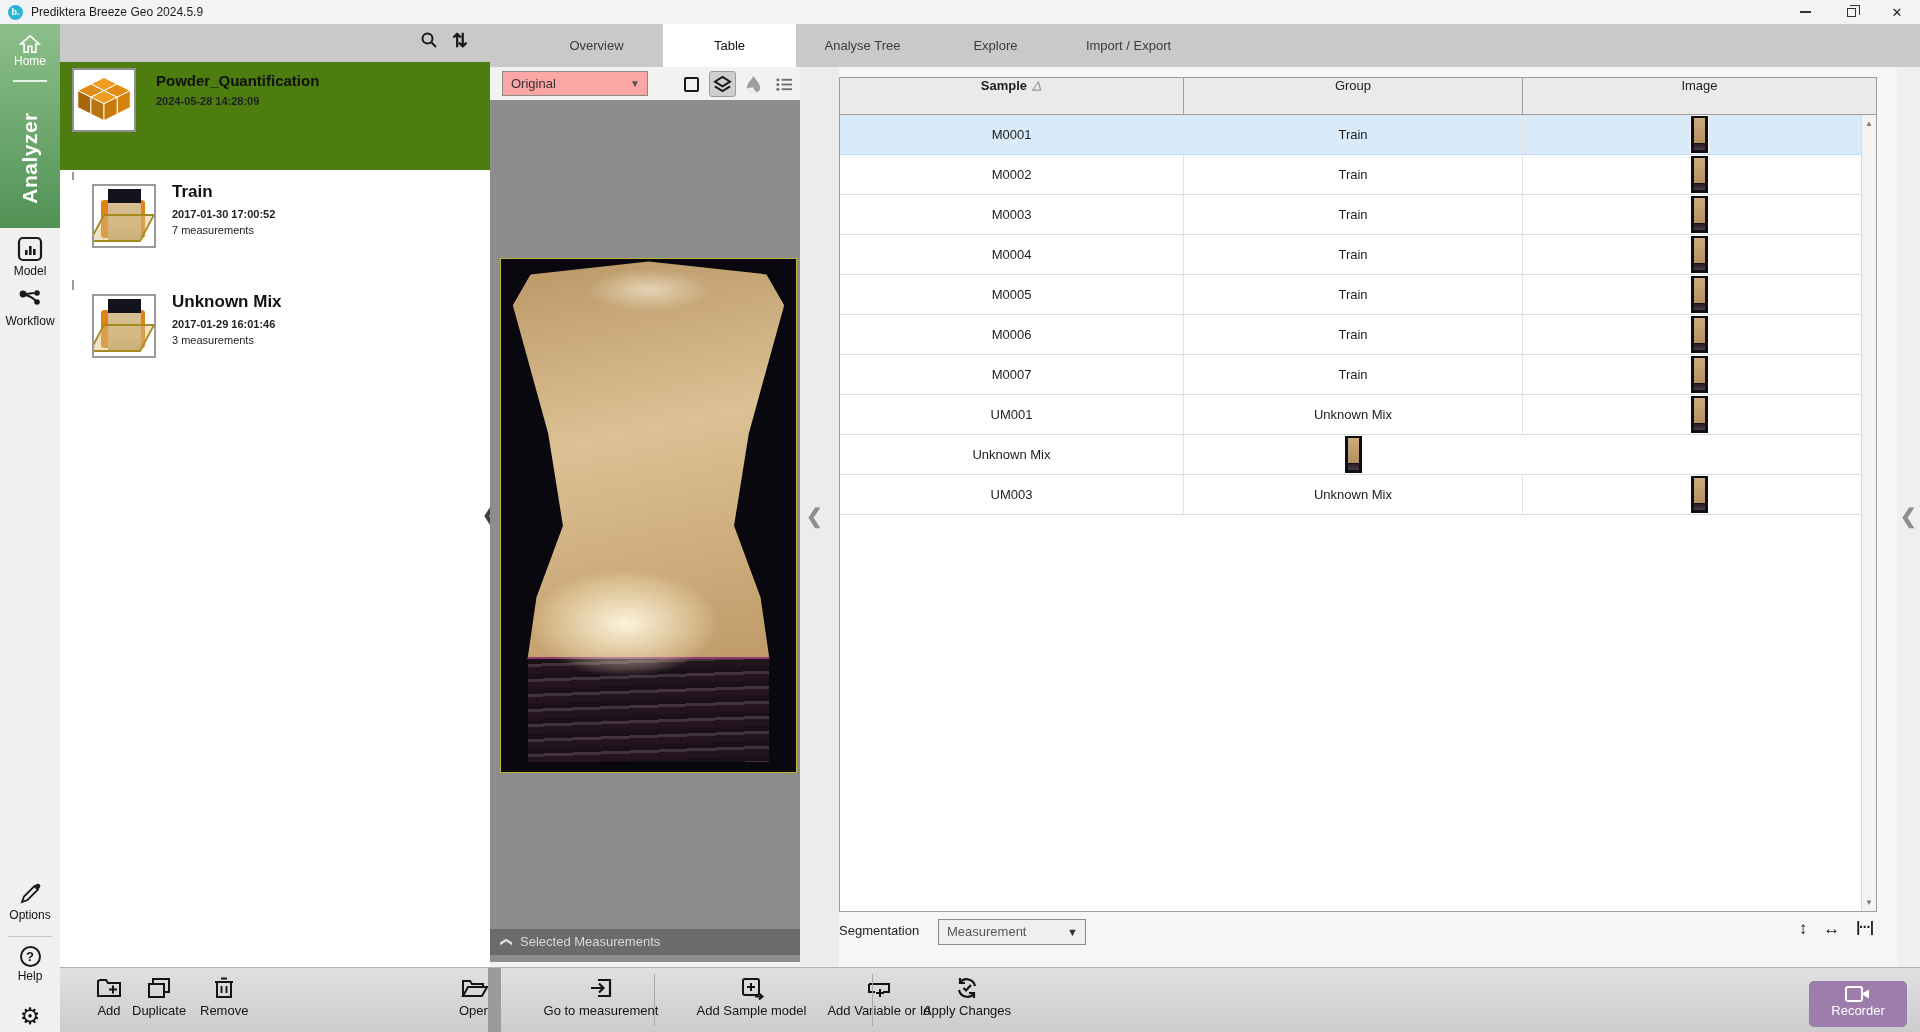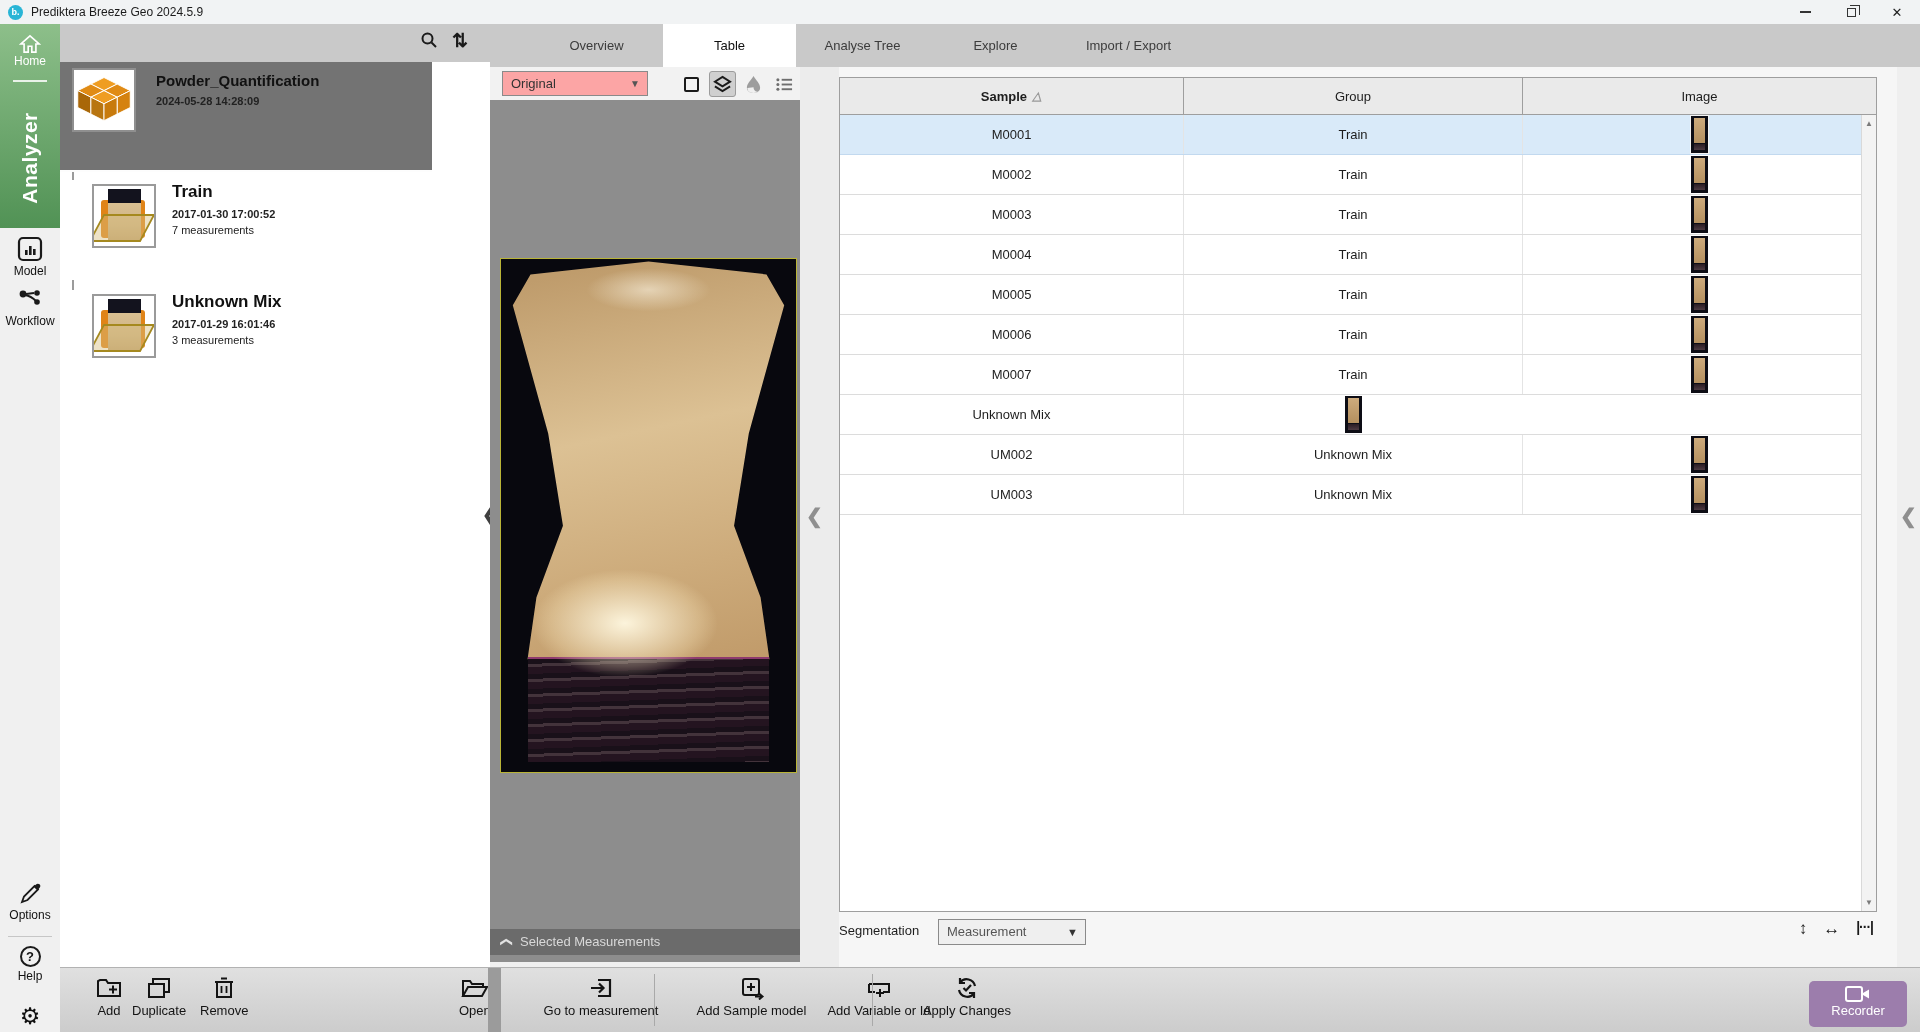--- a/index.html
+++ b/index.html
@@ -40,21 +40,21 @@
   .side-div { position:absolute; left:8px; width:44px; height:1px; background:#c6c6c6; }
   .help-circle { width:21px; height:21px; border:2px solid #1a1a1a; border-radius:50%;
                  font-size:13px; font-weight:bold; line-height:18px; margin:0 auto 2px auto; }
   .gear { font-size:23px; line-height:24px; height:26px; }
 
   
   .proj-panel { left:60px; top:24px; width:430px; height:943px; background:#ffffff; }
   .proj-toolbar { position:absolute; left:0; top:0; width:430px; height:38px; background:#c9c9c9; }
   .ptb-ico { position:absolute; top:7px; font-size:17px; color:#1a1a1a; }
   .sort-glyph { font-size:19px; font-weight:bold; }
-  .proj-item { position:absolute; left:0; top:38px; width:372px; height:110px; background:#737373;
+  .proj-item { position:absolute; left:0; top:38px; width:430px; height:110px; background:#4d7c0f;
                border-bottom:2px solid #fdfdfd; }
   .proj-iconbox { position:absolute; left:12px; top:6px; width:64px; height:64px; background:#fff;
                   border:2px solid #8f8f8f; }
   .proj-title { position:absolute; left:96px; top:10px; font-size:15px; font-weight:bold; color:#111; }
   .proj-date { position:absolute; left:96px; top:33px; font-size:11px; font-weight:bold; color:#222; }
   .tree-line { position:absolute; background:#9b9b9b; }
   .meas-item { position:absolute; left:0; width:430px; height:100px; background:#fff; }
   .meas-thumb { position:absolute; left:32px; top:4px; width:64px; height:64px; background:#fff;
                 border:2px solid #9a9a9a; overflow:hidden; }
   .mt-folder-back { position:absolute; left:7px; top:14px; width:44px; height:38px;
@@ -106,21 +106,21 @@
   .gap-mid { left:800px; top:67px; width:39px; height:900px; background:#ececec; }
   .gap-right { left:1897px; top:67px; width:23px; height:900px; background:#efefef; }
   .gap-chev { position:absolute; top:437px; left:6px; color:#8f8f8f; font-size:20px; font-weight:bold; }
 
   
   .main { left:839px; top:67px; width:1058px; height:900px; background:#f6f6f6; }
   .dtable { position:absolute; left:0; top:10px; width:1038px; height:835px; background:#fff;
             border:1px solid #9e9e9e; }
   .thead { display:grid; grid-template-columns:344px 339px 1fr; height:37px;
            background:#eaeaea; border-bottom:1px solid #9e9e9e; }
-  .th { font-size:13px; color:#1d1d1d; display:flex; align-items:center; justify-content:center;
+  .th { font-size:13px; color:#1d1d1d; display:flex; align-items:flex-start; justify-content:center;
         border-right:1px solid #9e9e9e; }
   .th:last-child { border-right:none; }
   .th.sample { font-weight:bold; }
   .sort-tri { font-size:12px; color:#9a9a9a; margin-left:6px; transform:skewX(-12deg); }
   .trow { display:grid; grid-template-columns:344px 339px 1fr; height:40px;
           border-bottom:1px solid #dcdcdc; background:#fff; }
   .trow.selected { background:#d9eaf9; border-bottom:1px solid #c2d9ef; }
   .td { font-size:13px; color:#1d1d1d; display:flex; align-items:center; justify-content:center;
         border-right:1px solid #e4e4e4; }
   .td:last-child { border-right:none; }
@@ -429,30 +429,30 @@
             <div class="td">M0007</div>
             <div class="td">Train</div>
             <div class="td">
               <div class="rowthumb">
                 <i></i>
                 <b></b>
               </div>
             </div>
           </div>
           <div class="trow">
+            <div class="td">UM001</div>
             <div class="td">Unknown Mix</div>
             <div class="td">
               <div class="rowthumb">
                 <i></i>
                 <b></b>
               </div>
             </div>
           </div>
           <div class="trow">
-            <div class="td">UM002</div>
             <div class="td">Unknown Mix</div>
             <div class="td">
               <div class="rowthumb">
                 <i></i>
                 <b></b>
               </div>
             </div>
           </div>
           <div class="trow">
             <div class="td">UM003</div>

